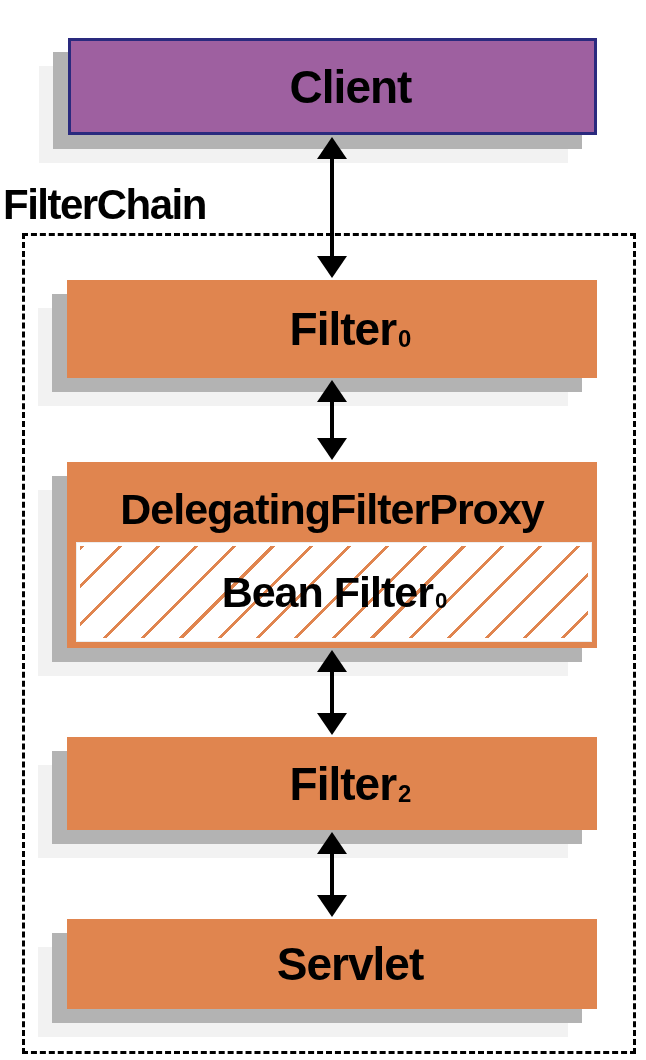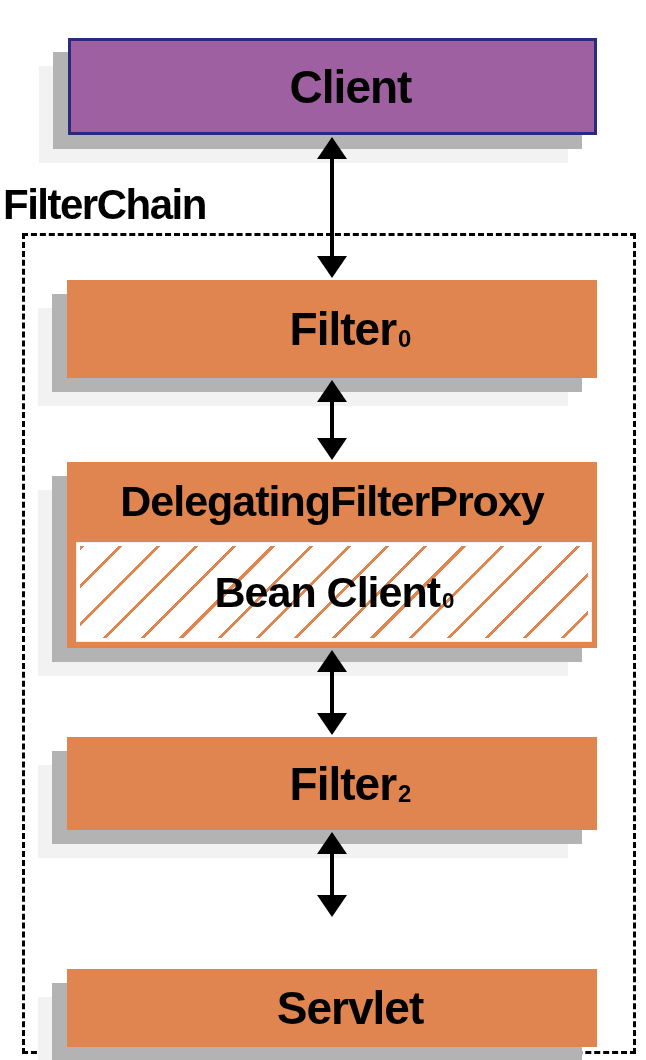--- a/index.html
+++ b/index.html
@@ -37,24 +37,24 @@
   }
   .client {
     left: 68px; top: 38px; width: 529px; height: 97px;
     background: var(--client-fill);
     border: 3px solid var(--client-border);
   }
   .orange { background: var(--filter-fill); }
   .filter0  { left: 67px; top: 280px; width: 530px; height: 98px; }
   .dfp      { left: 67px; top: 462px; width: 530px; height: 186px; display: block; }
   .filter2  { left: 67px; top: 737px; width: 530px; height: 93px; }
-  .servlet  { left: 67px; top: 969px; width: 530px; height: 78px; }
+  .servlet  { left: 67px; top: 919px; width: 530px; height: 90px; }
   .dfp-title {
     position: absolute;
-    left: 0; top: 0; right: 0; height: 78px;
+    left: 0; top: 8px; right: 0; height: 78px;
     display: flex; align-items: center; justify-content: center;
     font-size: 43px; font-weight: bold; letter-spacing: -1px;
     white-space: nowrap;
   }
   .bean {
     position: absolute;
     left: 9px; right: 5px; top: 80px; bottom: 6px;
     background-color: #ffffff;
     background-image: repeating-linear-gradient(135deg,
       var(--filter-fill) 0px, var(--filter-fill) 3px,
@@ -147,21 +147,21 @@
 
   <div class="arrow a2">
     <span class="head-up"></span>
     <span class="shaft"></span>
     <span class="head-down"></span>
   </div>
 
   <div class="box orange dfp">
     <div class="dfp-title">DelegatingFilterProxy</div>
     <div class="bean">
-      <span>Bean Client</span>
+      <span>Bean Filter</span>
         <span class="sub">0</span>
     </div>
   </div>
 
   <div class="arrow a3">
     <span class="head-up"></span>
     <span class="shaft"></span>
     <span class="head-down"></span>
   </div>
 

